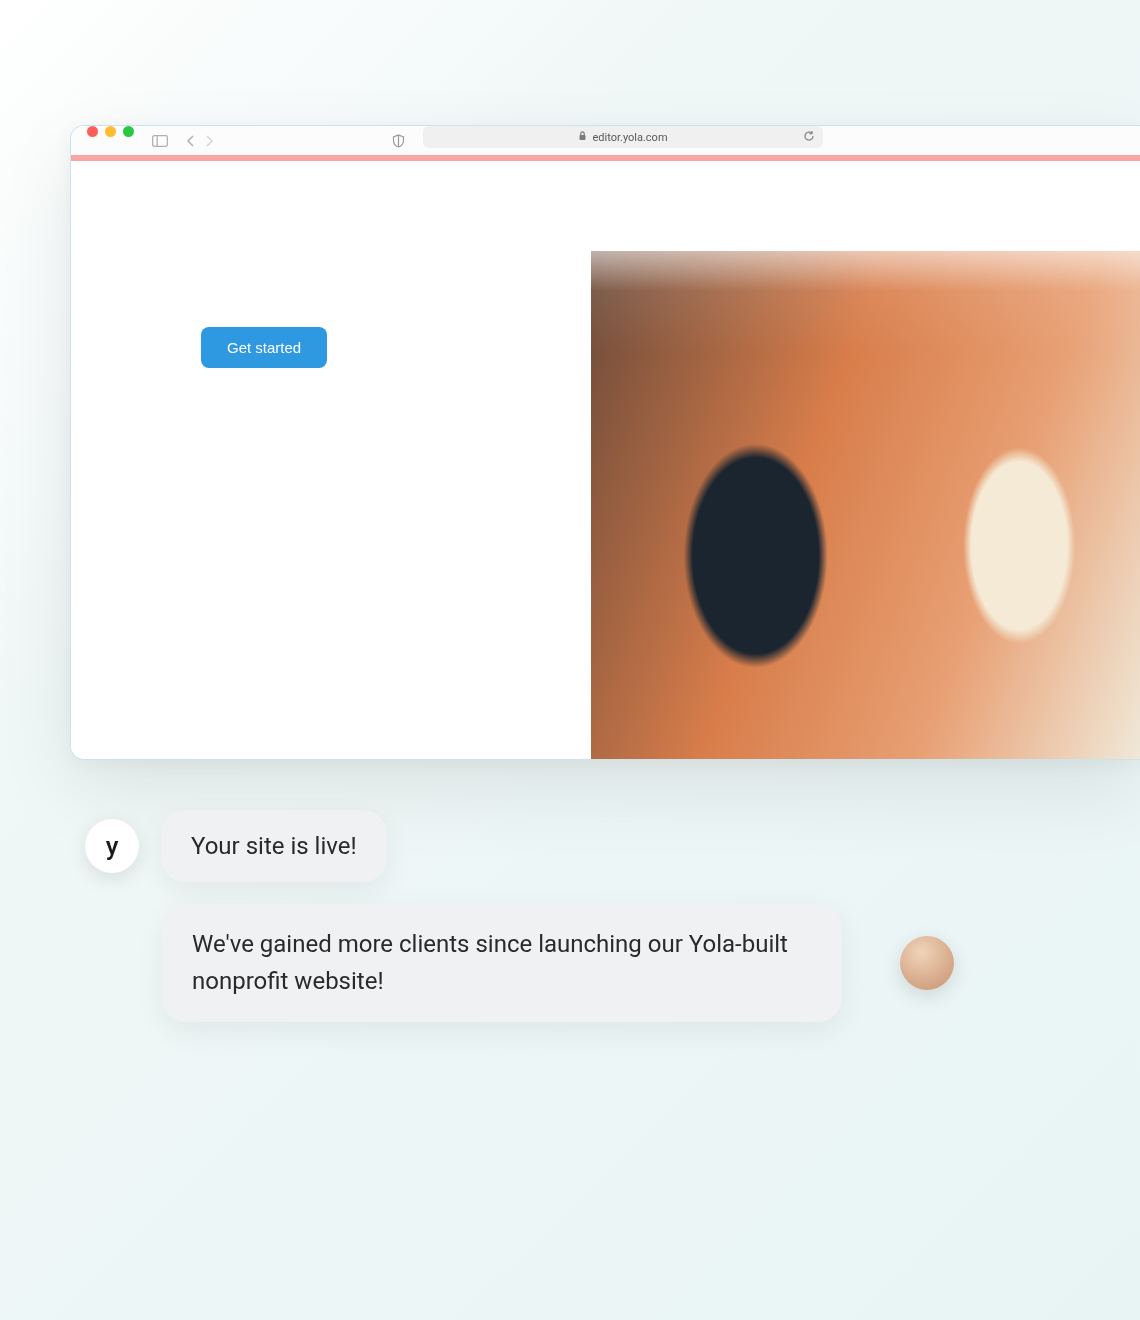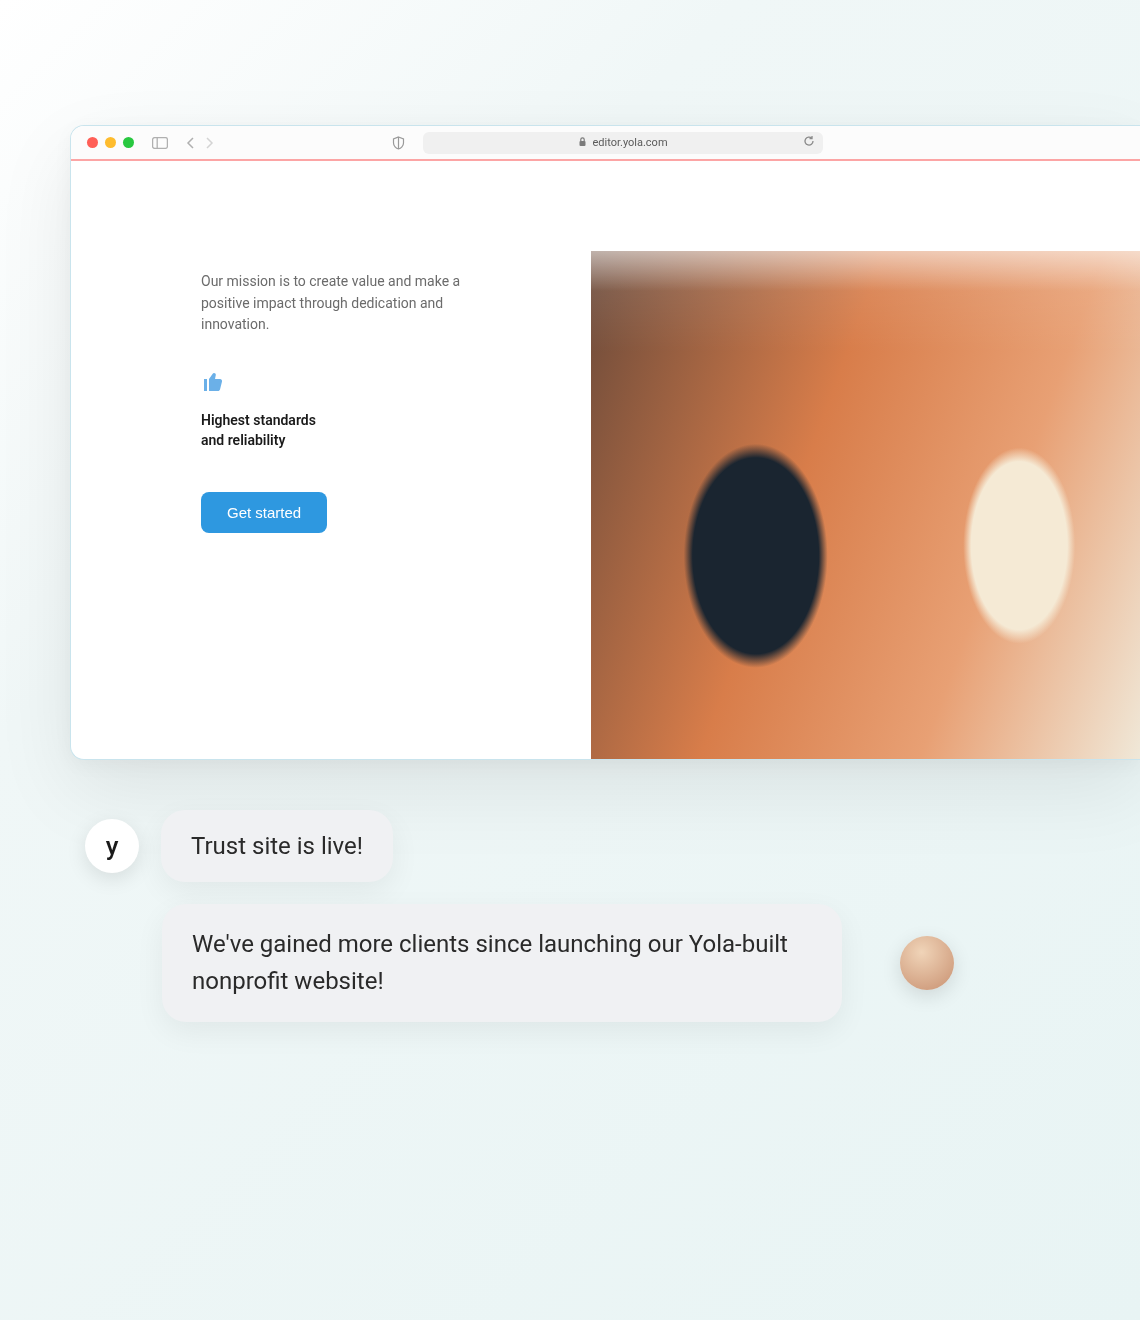--- a/index.html
+++ b/index.html
@@ -23,23 +23,22 @@
   border-radius: 14px 0 0 14px;
   box-shadow: 0 30px 80px rgba(0,0,0,0.08), 0 5px 20px rgba(0,0,0,0.04);
   border: 1.5px solid #c9e4ed;
   border-right: none;
   overflow: hidden;
 }
 
 .browser-toolbar {
   height: 35px;
   background: #fcfcfc;
-  border-bottom: 2px solid #fca5a5;
-  display: flex;
-  align-items: center;
+  border-bottom: 6px solid #fca5a5;
+  display: flex;
   padding: 0 16px;
   gap: 18px;
 }
 
 .traffic-lights { display: flex; gap: 7px; }
 .traffic-light { width: 11px; height: 11px; border-radius: 50%; }
 .tl-red { background: #ff5f57; }
 .tl-yellow { background: #febc2e; }
 .tl-green { background: #28c840; }
 
@@ -229,44 +228,35 @@
         <svg width="12" height="12" viewBox="0 0 12 12" fill="none" stroke="#8a8a8a" stroke-width="1.3">
             <path d="M10 6a4 4 0 1 1-1.2-2.8"></path>
             <polyline points="9,1 9,3.5 6.5,3.5"></polyline>
           </svg>
       </span>
     </div>
   </div>
 
   <div class="page-content">
     <div class="hero-left">
-      <p class="hero-sub">Our mission is to create value and make a positive impact through dedication and innovation.</p>
 
       <div class="features-row">
-        <div class="feature">
-          <div class="feature-icon">
-            <svg width="24" height="22" viewBox="0 0 24 22" fill="#6bb0e8">
-                <path d="M3 9h3v12H3zM8 21h9c1 0 1.8-.6 2-1.5l2-8c.3-1.3-.7-2.5-2-2.5h-5l.8-4c.2-1.2-.7-2-1.8-2-.5 0-1 .3-1.3.7L8 9v12z"></path>
-              </svg>
-          </div>
-          <div class="feature-text">Highest standards and reliability</div>
-        </div>
       </div>
 
       <button class="cta-button">Get started</button>
     </div>
 
     <div class="hero-image"></div>
   </div>
 </div>
 
 <div class="chat-area">
   <div class="bubble-row">
     <div class="avatar">
       <span class="avatar-yola">y</span>
     </div>
-    <div class="chat-bubble bubble-1">Trust site is live!</div>
+    <div class="chat-bubble bubble-1">Your site is live!</div>
   </div>
   <div class="bubble-row bubble-row-2">
     <div class="chat-bubble bubble-2">We've gained more clients since launching our Yola-built nonprofit website!</div>
     <div class="avatar avatar-user"></div>
   </div>
 </div>
 
 </body></html>

